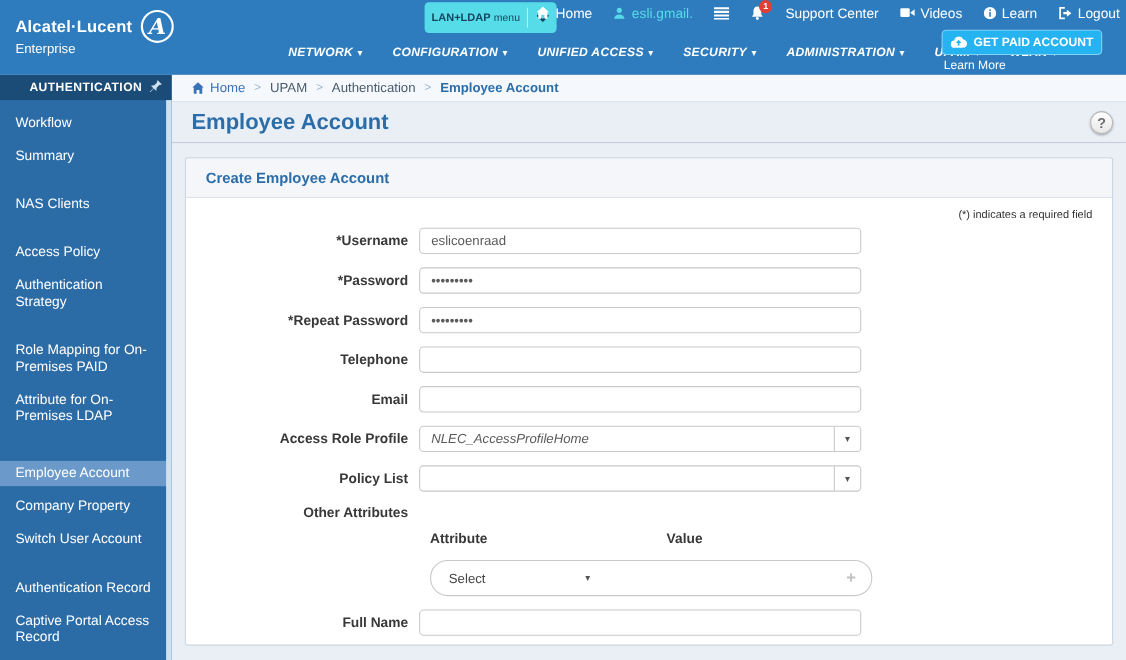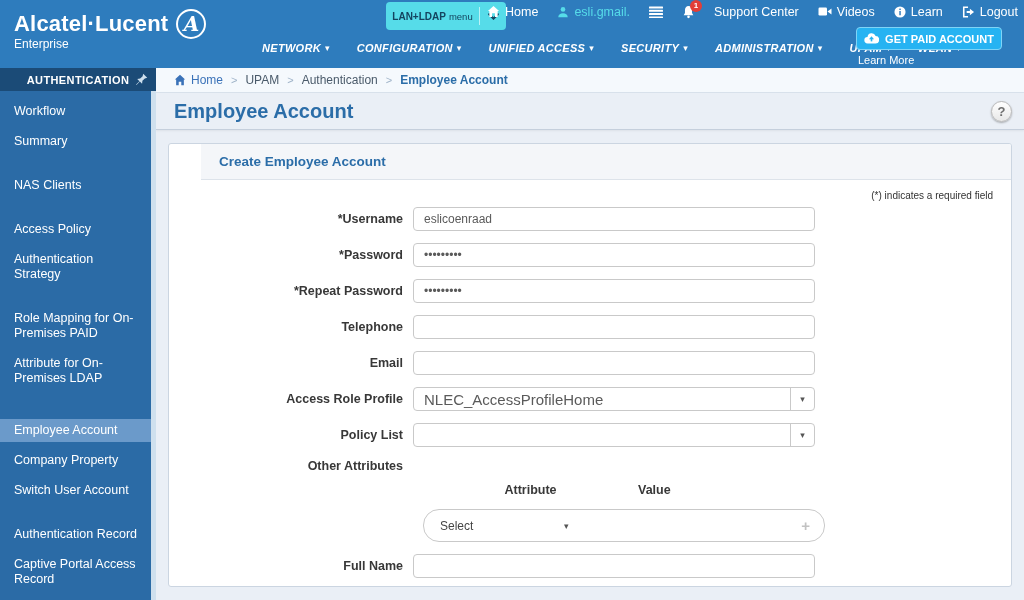--- a/index.html
+++ b/index.html
@@ -3,21 +3,21 @@
 <meta charset="utf-8">
 <style>
   * { margin:0; padding:0; box-sizing:border-box; }
   html,body { width:1024px; height:600px; overflow:hidden;
     font-family:"Liberation Sans","DejaVu Sans",sans-serif; background:#eaeff6; }
 
   
   .header { position:absolute; top:0; left:0; width:1024px; height:68px; background:#2e7cbd; z-index:5; }
   .logo { position:absolute; left:14px; top:9px; color:#fff; }
   .logo-row { display:flex; align-items:center; gap:8px; }
-  .logo-brand { font-size:22px; font-weight:bold; letter-spacing:0.2px;text-align:right; }
+  .logo-brand { font-size:15px; font-weight:bold; letter-spacing:0.2px;text-align:right; }
   .logo-mark { width:30px; height:30px; border:2px solid #fff; border-radius:50%;
     display:flex; align-items:center; justify-content:center;
     font-family:"DejaVu Serif","Liberation Serif",serif; font-style:italic; font-weight:bold; font-size:20px; color:#fff; }
   .logo-sub { font-size:12px; margin-top:-2px; }
 
   .mode-btn { position:absolute; left:386px; top:2px; width:120px; height:28px;
     background:#56dce9; border-radius:4px; display:flex; align-items:center;
     color:#14445f; cursor:pointer; }
   .mode-label { flex:1; text-align:center; font-size:10px; font-weight:bold; }
   .mode-label .suffix { font-weight:normal; margin-left:3px; font-size:9.5px; }
@@ -69,41 +69,41 @@
 
   .titlebar { height:37px; display:flex; align-items:center; padding-left:18px; position:relative;
     border-bottom:1px solid #c5cfdc; box-shadow:0 1px 2px rgba(0,0,0,0.06); }
   .page-title { color:#2b6da8; font-size:20px; font-weight:bold; }
   .help-btn { position:absolute; right:12px; top:8px; width:21px; height:21px; border-radius:50%;
     background:linear-gradient(#ffffff,#e8e8e8); border:1px solid #b9b9b9; color:#6e6e6e;
     font-size:13px; font-weight:bold; display:flex; align-items:center; justify-content:center;
     cursor:pointer; box-shadow:0 1px 2px rgba(0,0,0,0.3); }
 
   .panel { margin:13px 12px 0 12px; background:#fff; border:1px solid #cbd5e1; border-radius:3px;
-    height:444px; overflow:hidden;padding-left:32px; }
+    height:444px; overflow:hidden; }
   .panel-header { height:36px; background:#f4f6f9; border-bottom:1px solid #dde3ea;
     display:flex; align-items:center; padding-left:18px; }
   .panel-title { color:#2b6da8; font-size:13.5px; font-weight:bold; }
   .panel-body { position:relative; }
   .required-note { text-align:right; padding:10px 18px 6px 0; font-size:10px; color:#333; }
 
   .frow { display:flex; align-items:center; margin-bottom:12px; }
   .flabel { width:212px; text-align:right; padding-right:10px; font-size:12.5px; font-weight:bold; color:#383838; }
   .finput { width:402px; height:24px; border:1px solid #c9c9c9; border-radius:4px; background:#fff;
     font-size:12px; color:#5a5a5a; padding:0 10px; outline:none;
     font-family:"Liberation Sans","DejaVu Sans",sans-serif; }
   .fselect { width:402px; height:24px; border:1px solid #c9c9c9; border-radius:4px; background:#fff;
     display:flex; align-items:center; cursor:pointer; }
-  .fselect-text { flex:1; font-size:15px; color:#5a5a5a; padding:0 10px; }
+  .fselect-text { flex:1; font-size:12px; color:#5a5a5a; padding:0 10px;font-style:italic; }
   .fselect-caret { width:24px; align-self:stretch; border-left:1px solid #c9c9c9;
     display:flex; align-items:center; justify-content:center; font-size:9px; color:#555; }
 
   .oa-label-row { margin-top:12px; margin-bottom:10px; }
   .oa-cols { display:flex; margin-left:222px; margin-bottom:12px; }
-  .oa-col { font-size:12.5px; font-weight:bold; color:#383838;text-align:center; }
+  .oa-col { font-size:12.5px; font-weight:bold; color:#383838; }
   .oa-col-attr { width:215px; }
   .oa-row { margin-left:222px; width:402px; height:33px; border:1px solid #c9c9c9; border-radius:16px;
     display:flex; align-items:center; margin-bottom:12px; }
   .oa-select-text { font-size:12px; color:#444; padding-left:16px; width:140px; }
   .oa-select-caret { font-size:9px; color:#555; cursor:pointer; }
   .oa-add { margin-left:auto; padding-right:14px; color:#c2c2c2; font-size:15px; font-weight:bold; cursor:pointer; }
 </style>
 </head>
 <body>
 

